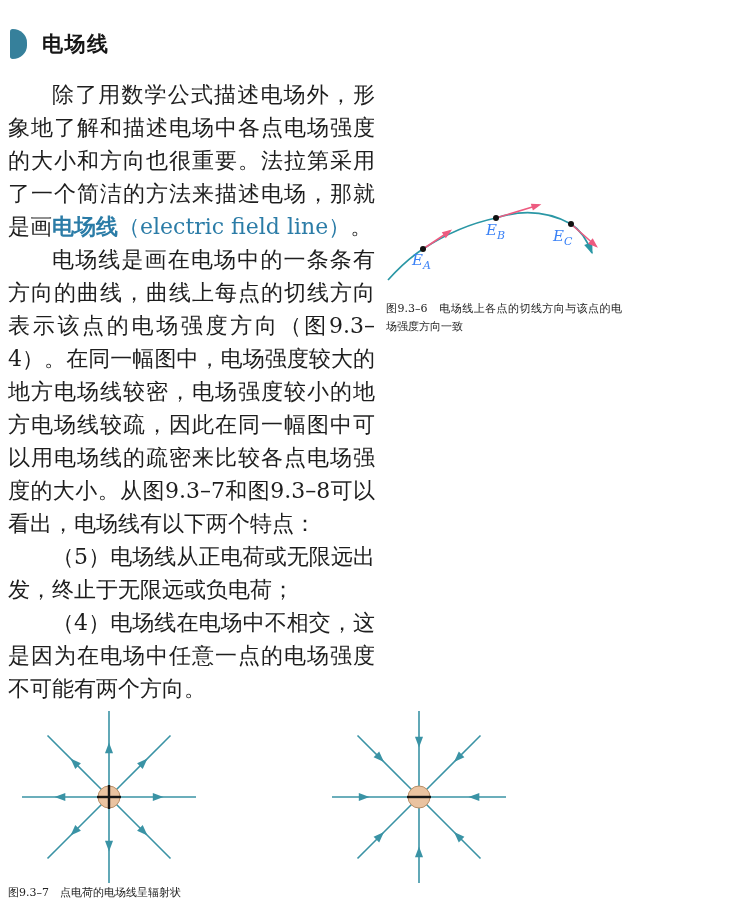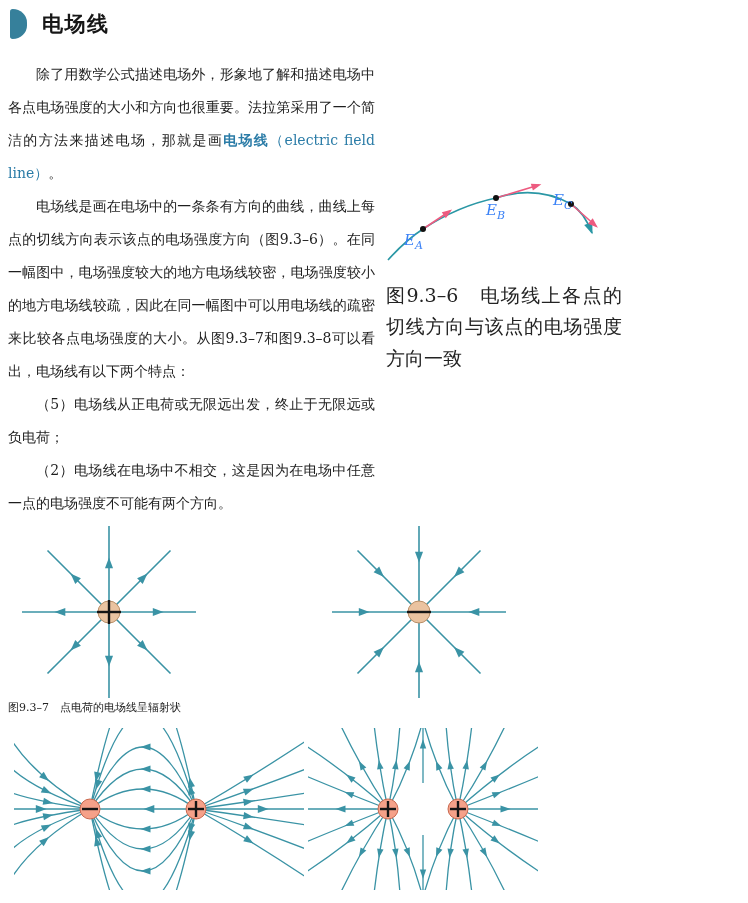--- a/index.html
+++ b/index.html
@@ -1,76 +1,76 @@
 <!DOCTYPE html>
 <html><head>
 <meta charset="utf-8">
 <style>
   html,body{margin:0;padding:0;background:#fff;}
   .page{
     position:relative;width:636px;height:903px;background:#fff;overflow:hidden;
-    box-sizing:border-box;padding:4px 8px 0 8px;
+    box-sizing:border-box;padding:24px 8px 0 8px;
     font-family:"DejaVu Serif","Liberation Serif",serif;color:#1e1e1e;
   }
   .header{display:flex;align-items:center;gap:15px;margin:4px 0 18px 2px;height:32px;}
   .header-icon{width:17px;height:30px;border-radius:3px 16px 16px 3px / 3px 15px 15px 3px;}
   .section-title{font-family:"DejaVu Sans","Liberation Sans",sans-serif;font-weight:bold;
     font-size:21px;color:#161616;letter-spacing:1.5px;}
   .columns{display:flex;align-items:flex-start;}
-  .text-col{width:487px;font-size:14px;line-height:33px;text-align:justify;}
+  .text-col{width:487px;font-size:22px;line-height:33px;text-align:justify;}
   .text-col p{margin:0;text-indent:2em;}
   .p1{margin-bottom:12px;}
   .term{font-family:"DejaVu Sans","Liberation Sans",sans-serif;font-weight:bold;}
   .fig-col{width:242px;margin-left:11px;padding-top:118px;}
   .fig936-wrap{position:relative;width:242px;height:92px;}
   .elabel{position:absolute;font-style:italic;font-size:15px;color:#3b82f6;line-height:1;}
   .elabel sub{font-size:11px;font-style:italic;}
-  .fig-caption-side{font-size:19px;line-height:1.65;color:#232323;margin-top:12px;
+  .fig-caption-side{font-size:11px;line-height:1.65;color:#232323;margin-top:12px;
     width:236px;text-align:justify;}
   .figrow937{display:flex;width:500px;justify-content:space-between;margin:6px 0 0 6px;}
   .caption937{width:560px;font-size:11px;color:#232323;margin-top:2px;height:22px;}
   .figrow938{display:flex;gap:4px;margin:6px 0 0 6px;}
   svg{display:block;}
 </style>
 </head>
 <body>
 
 <div class="page">
 
   <div class="header">
     <div class="header-icon" style="background: rgb(54, 128, 155);"></div>
     <div class="section-title">电场线</div>
   </div>
 
   <div class="columns">
     <div class="text-col">
       <p class="p1"><span>除了用数学公式描述电场外，形象地了解和描述电场中各点电场强度的大小和方向也很重要。法拉第采用了一个简洁的方法来描述电场，那就是画</span><span class="term" style="color: rgb(43, 124, 167);">电场线</span><span class="en" style="color: rgb(43, 124, 167);">（electric field line）</span><span>。</span></p>
-      <p>电场线是画在电场中的一条条有方向的曲线，曲线上每点的切线方向表示该点的电场强度方向（图9.3–6）。在同一幅图中，电场强度较大的地方电场线较密，电场强度较小的地方电场线较疏，因此在同一幅图中可以用电场线的疏密来比较各点电场强度的大小。从图9.3–7和图9.3–8可以看出，电场线有以下两个特点：</p>
+      <p>电场线是画在电场中的一条条有方向的曲线，曲线上每点的切线方向表示该点的电场强度方向（图9.3–4）。在同一幅图中，电场强度较大的地方电场线较密，电场强度较小的地方电场线较疏，因此在同一幅图中可以用电场线的疏密来比较各点电场强度的大小。从图9.3–7和图9.3–8可以看出，电场线有以下两个特点：</p>
       <p>（5）电场线从正电荷或无限远出发，终止于无限远或负电荷；</p>
-      <p>（2）电场线在电场中不相交，这是因为在电场中任意一点的电场强度不可能有两个方向。</p>
+      <p>（4）电场线在电场中不相交，这是因为在电场中任意一点的电场强度不可能有两个方向。</p>
     </div>
 
     <div class="fig-col">
       <div class="fig936-wrap">
         <svg id="fig936" viewBox="0 0 242 92" width="242" height="92">
             <path d="M2,84 Q20,64 37,53 Q72,30 110,22 Q150,9 185,28 Q198,36 206,57" stroke="#2a97a5" stroke-width="1.7" fill="none"></path>
             <polygon points="206.5,58.2 198.2,49.1 206.3,45.9" fill="#2a97a5"></polygon>
             <line x1="37" y1="53" x2="64" y2="35" stroke="#ed5b80" stroke-width="1.6"></line>
             <polygon points="66.1,33.6 59.8,42.2 55.8,36.2" fill="#ed5b80"></polygon>
             <circle cx="37" cy="53" r="3" fill="#111"></circle>
             <line x1="110" y1="22" x2="153" y2="9" stroke="#ed5b80" stroke-width="1.6"></line>
             <polygon points="155.4,8.3 146.9,14.6 144.8,7.7" fill="#ed5b80"></polygon>
             <circle cx="110" cy="22" r="3" fill="#111"></circle>
             <line x1="185" y1="28" x2="210" y2="50" stroke="#ed5b80" stroke-width="1.6"></line>
             <polygon points="211.9,51.7 202.0,47.7 206.7,42.3" fill="#ed5b80"></polygon>
             <circle cx="185" cy="28" r="3" fill="#111"></circle>
           </svg>
-        <span class="elabel" style="left:18px;top:57px"><span>E</span><sub>A</sub></span>
+        <span class="elabel" style="left:26px;top:57px"><span>E</span><sub>A</sub></span>
         <span class="elabel" style="left:100px;top:27px"><span>E</span><sub>B</sub></span>
-        <span class="elabel" style="left:167px;top:17px"><span>E</span><sub>C</sub></span>
+        <span class="elabel" style="left:167px;top:33px"><span>E</span><sub>C</sub></span>
       </div>
       <div class="fig-caption-side">图9.3–6　电场线上各点的切线方向与该点的电场强度方向一致</div>
     </div>
   </div>
 
   <div class="figrow937">
     <svg id="radialPos" viewBox="0 0 190 172" width="190" height="172">
         <line x1="95" y1="86" x2="182" y2="86" stroke="#3a93a5" stroke-width="1.6"></line>
         <polygon points="149.5,86.0 138.8,90.0 138.8,82.0" fill="#3a93a5"></polygon>
         <line x1="95" y1="86" x2="156.51828996322965" y2="147.51828996322962" stroke="#3a93a5" stroke-width="1.6"></line>

